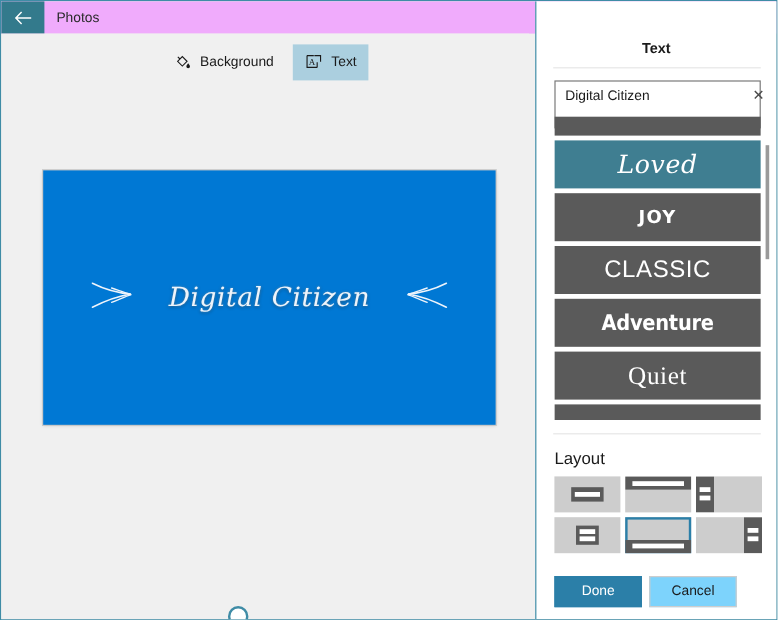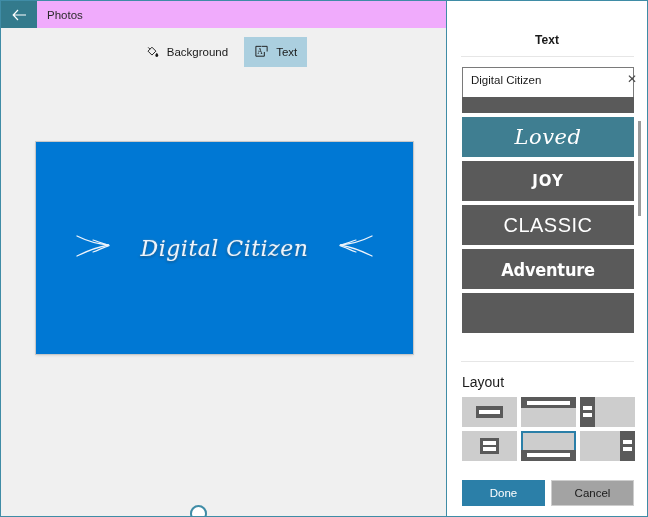--- a/index.html
+++ b/index.html
@@ -277,39 +277,39 @@
     outline: 2px solid #2b7fa8;
     outline-offset: -2px;
   }
   .lc-band { position: absolute; background: #5a5a5a; }
   .lc-line { position: absolute; background: #ffffff; }
 
   .panel-actions {
     position: absolute;
     left: 15px;
     top: 479px;
-    width: 172px;
+    width: 152px;
     display: flex;
     gap: 6px;
   }
   .btn {
     height: 26px;
     flex: 1;
     font-size: 11.5px;
     font-family: "Liberation Sans", sans-serif;
     border: 1px solid #b0b0b0;
     cursor: pointer;
   }
   .btn-primary {
     background: #2b7fa8;
     color: #ffffff;
     border-color: #2b7fa8;
   }
   .btn-secondary {
-    background: #a3a3a3;
+    background: #7dd3fc;
     color: #1a1a1a;
     border-color: #cdcdcd;
   }
 </style>
 </head>
 <body>
 
 <div id="app">
 
   <div class="titlebar">
@@ -414,20 +414,23 @@
       <div class="style-item">
         <span class="lbl st-joy">JOY</span>
       </div>
       <div class="style-item">
         <span class="lbl st-classic">CLASSIC</span>
       </div>
       <div class="style-item">
         <span class="lbl st-adv">Adventure</span>
       </div>
       <div class="style-item">
+        <span class="lbl st-quiet">Quiet</span>
+      </div>
+      <div class="style-item">
         <span class="lbl"></span>
       </div>
     </div>
 
     <div class="panel-scrollbar"></div>
 
     <div class="panel-divider" style="top:360px;"></div>
 
     <div class="layout-section">
       <div class="layout-label">Layout</div>

